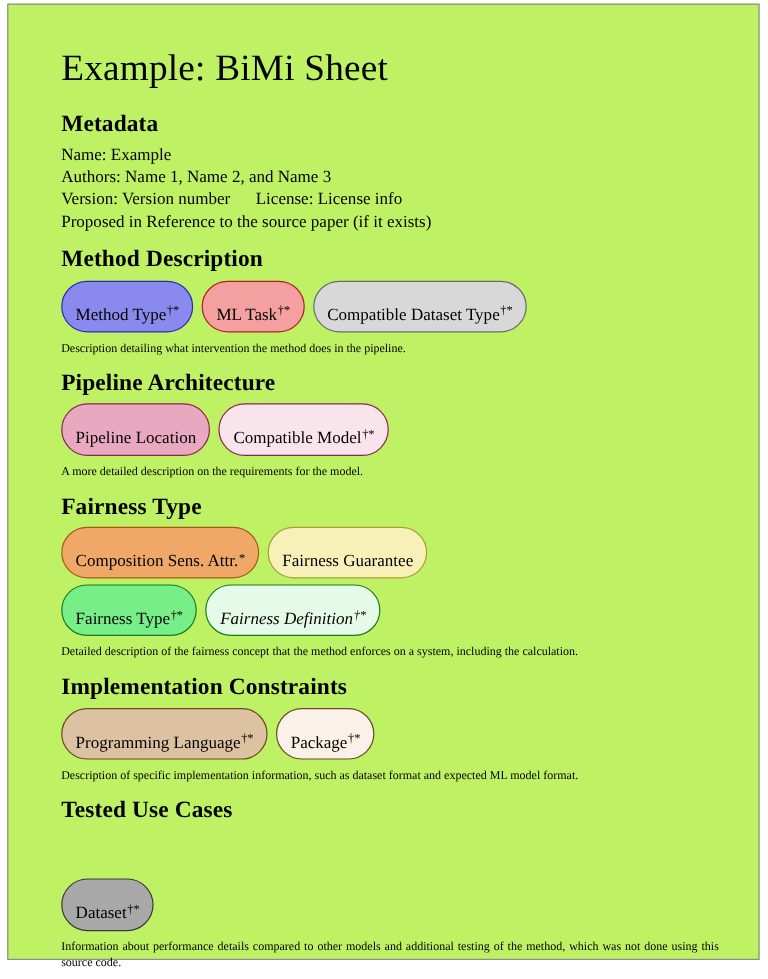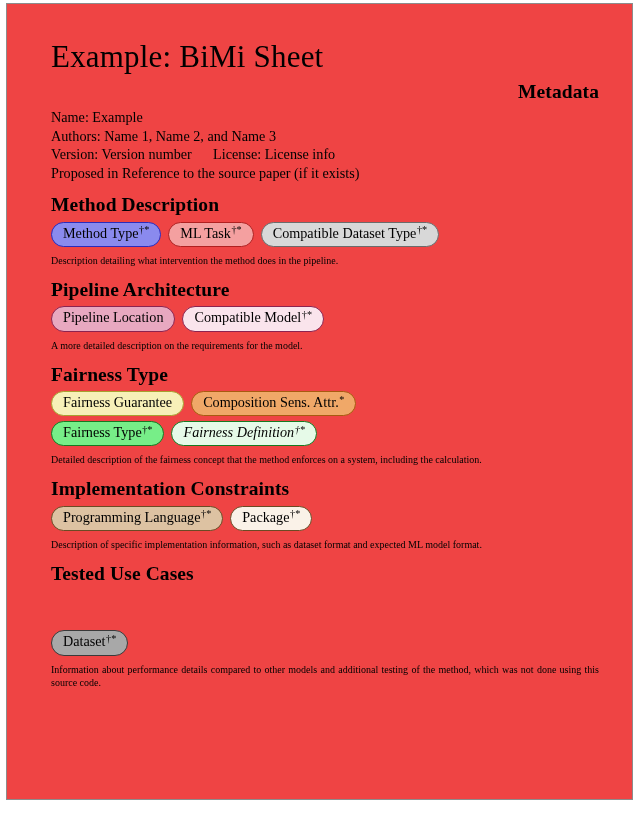--- a/index.html
+++ b/index.html
@@ -15,21 +15,21 @@
     overflow: hidden;
   }
   .page-frame {
     position: absolute;
     left: 6px;
     top: 3px;
     width: 627px;
     height: 797px;
     border: 1px solid #8c8c8c;
     box-sizing: border-box;
-    background: #ef4444;
+    background: #bef264;
   }
   .content {
     position: absolute;
     left: 44px;
     top: 35px;
     width: 548px;
   }
   .doc-title {
     font-size: 31px;
     font-weight: normal;
@@ -38,22 +38,21 @@
     line-height: 1.18;
   }
   .section-heading {
     font-size: 19.5px;
     font-weight: bold;
     margin: 11px 0 5px 0;
     line-height: 1.2;
     letter-spacing: 0.1px;
   }
   .section-heading.first {
-    margin-top: 4px;
-    text-align: right;
+    margin-top: 16px;
   }
   .meta-line {
     font-size: 14.2px;
     line-height: 1.31;
     white-space: pre;
   }
   .para {
     font-size: 10px;
     line-height: 1.3;
     margin: 7px 0 0 0;
@@ -68,21 +67,21 @@
     margin: 3px 0 0 0;
   }
   .badge-row + .badge-row {
     margin-top: 5px;
   }
   .badge {
     display: inline-flex;
     align-items: baseline;
     font-size: 14.2px;
     line-height: 1;
-    padding: 3px 11px 6px 11px;
+    padding: 21px 11px 6px 11px;
     border-radius: 999px;
     border: 1.4px solid #555;
     background: #ddd;
     white-space: nowrap;
     box-sizing: border-box;
   }
   .badge sup {
     font-size: 0.72em;
     line-height: 0;
     position: relative;
@@ -142,26 +141,26 @@
             <span>Pipeline Location</span>
           </span>
           <span class="badge b-compmodel">
             <span>Compatible Model</span>
             <sup>†*</sup>
           </span>
         </div>
         <p class="para">A more detailed description on the requirements for the model.</p>
         <h2 class="section-heading">Fairness Type</h2>
         <div class="badge-row">
-          <span class="badge b-fairguar">
-            <span>Fairness Guarantee</span>
-          </span>
           <span class="badge b-compsens">
             <span>Composition Sens. Attr.</span>
             <sup>*</sup>
+          </span>
+          <span class="badge b-fairguar">
+            <span>Fairness Guarantee</span>
           </span>
         </div>
         <div class="badge-row">
           <span class="badge b-fairtype">
             <span>Fairness Type</span>
             <sup>†*</sup>
           </span>
           <span class="badge b-fairdef">
             <span>Fairness Definition</span>
             <sup>†*</sup>

